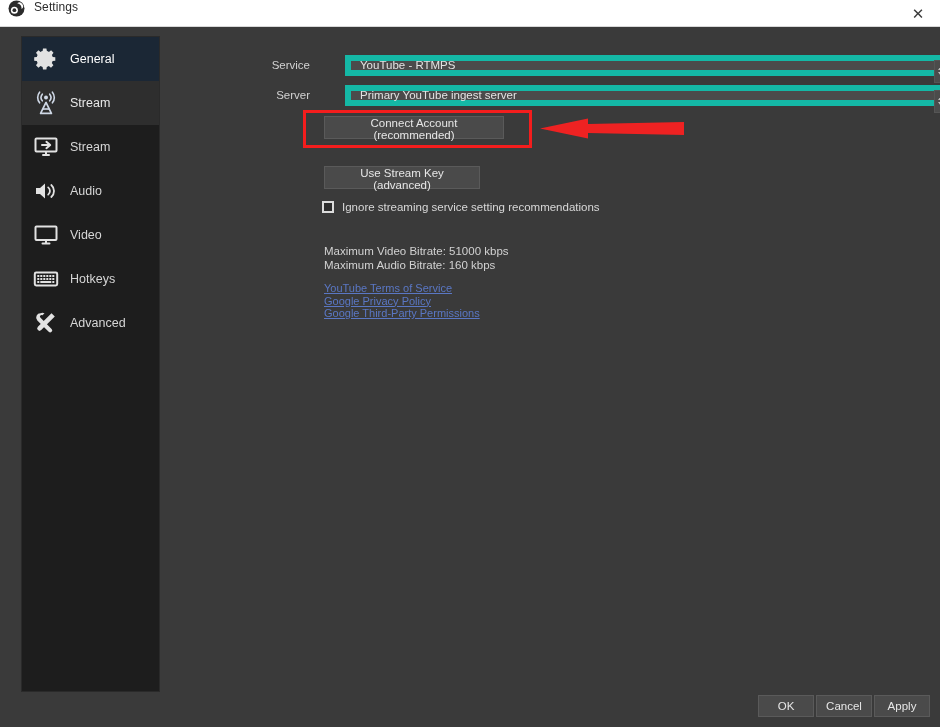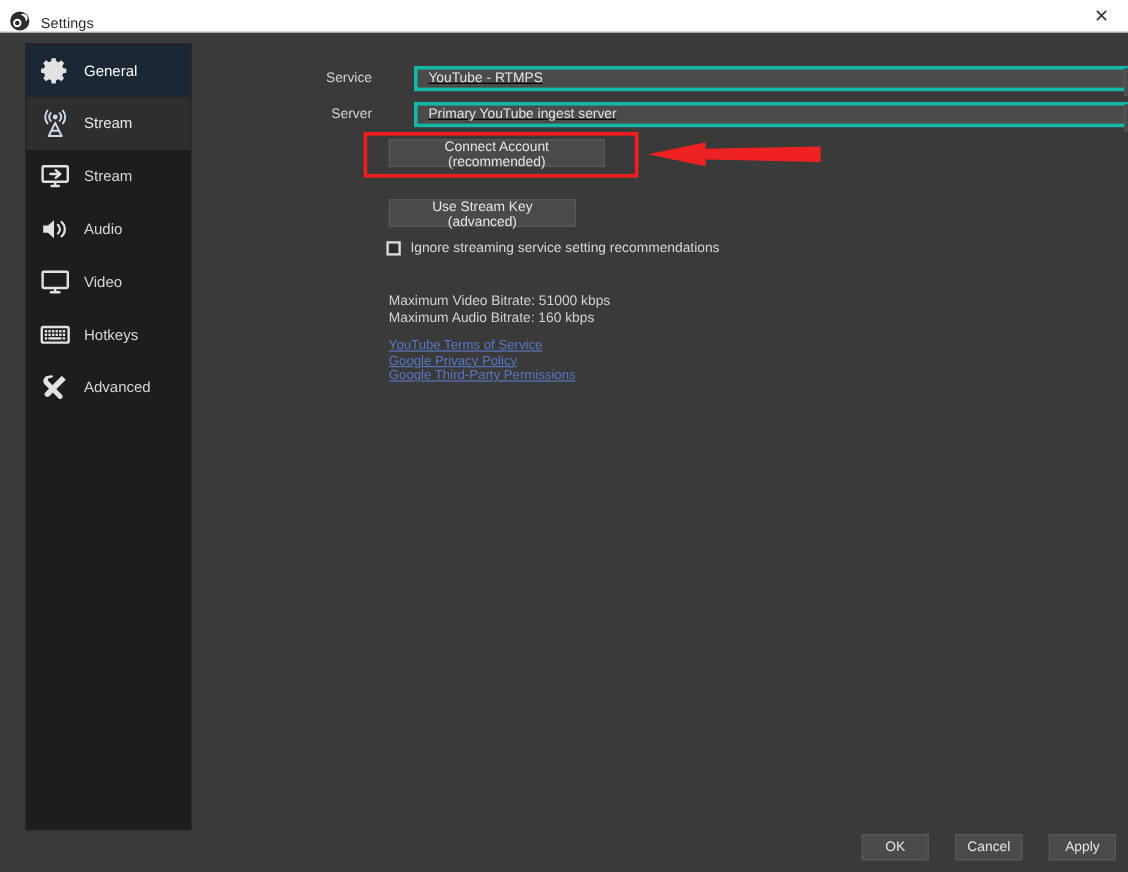--- a/index.html
+++ b/index.html
@@ -20,21 +20,21 @@
   }
 
   
   .titlebar {
     position: absolute;
     left: 0; top: 0;
     width: 940px; height: 27px;
     background: #ffffff;
     border-bottom: 1px solid #d8d8d8;
     display: flex;
-    align-items: flex-end;
+    align-items: flex-start;
   }
   .titlebar-logo {
     width: 17px; height: 17px;
     margin-left: 8px;
     position: relative;
     flex: 0 0 auto;
   }
   .titlebar-title {
     margin-left: 9px;
     font-size: 12px;
@@ -109,24 +109,23 @@
     padding-right: 8px;
     font-size: 11.5px;
     color: #d2d2d2;
   }
 
   .combo {
     position: relative;
     width: 595px;
     height: 21px;
     background: #4b4b4b;
-    border: 3px solid #14b8a6;
-    display: flex;
-    align-items: center;
-    text-decoration: underline;
+    border: 6px solid #14b8a6;
+    display: flex;
+    align-items: center;
   }
   .combo-value {
     padding-left: 9px;
     font-size: 11.5px;
     color: #e3e3e3;
     white-space: nowrap;
     overflow: hidden;
   }
   .combo-spin {
     position: absolute;
@@ -226,21 +225,21 @@
     left: 540px; top: 116px;
     width: 144px; height: 24px;
     pointer-events: none;
   }
 
   
   .footer {
     position: absolute;
     right: 10px; bottom: 10px;
     display: flex;
-    gap: 22px;
+    gap: 2px;
     align-items: center;
   }
   .footer .obs-btn { width: 56px; height: 22px; padding: 0; }
 </style>
 </head>
 <body>
 
 <div id="app">
 
   <div class="titlebar">

